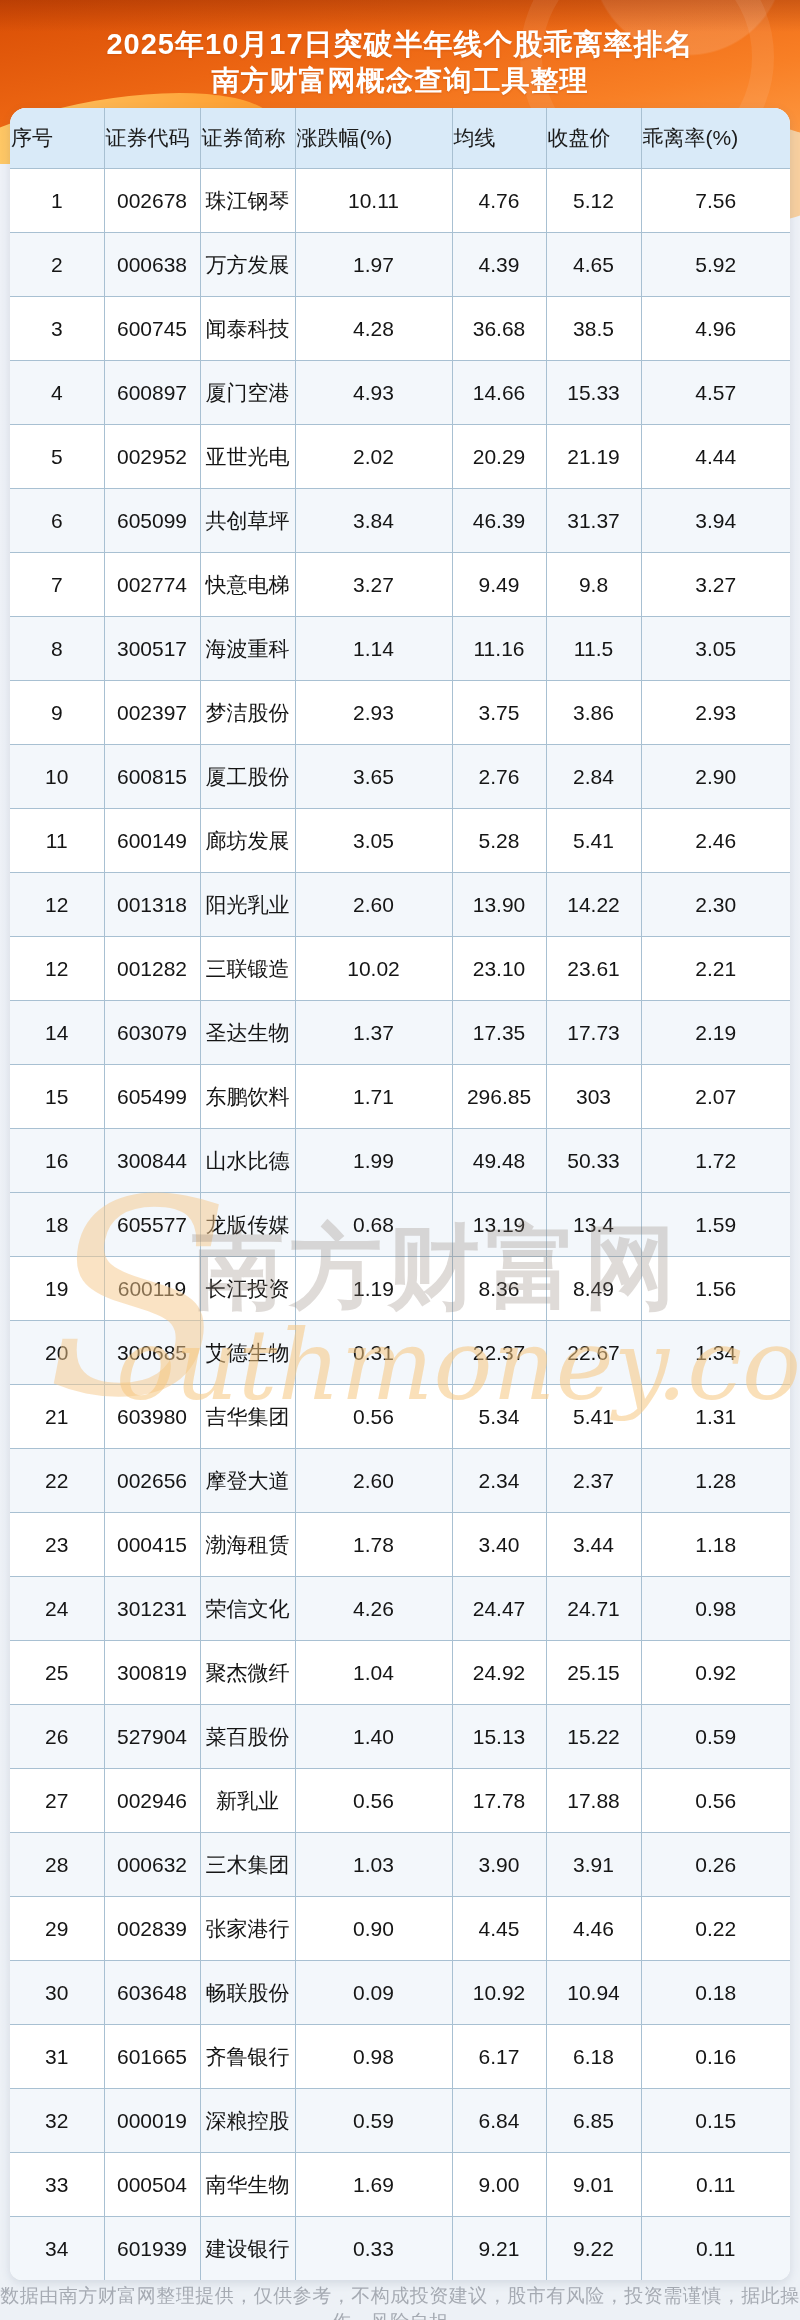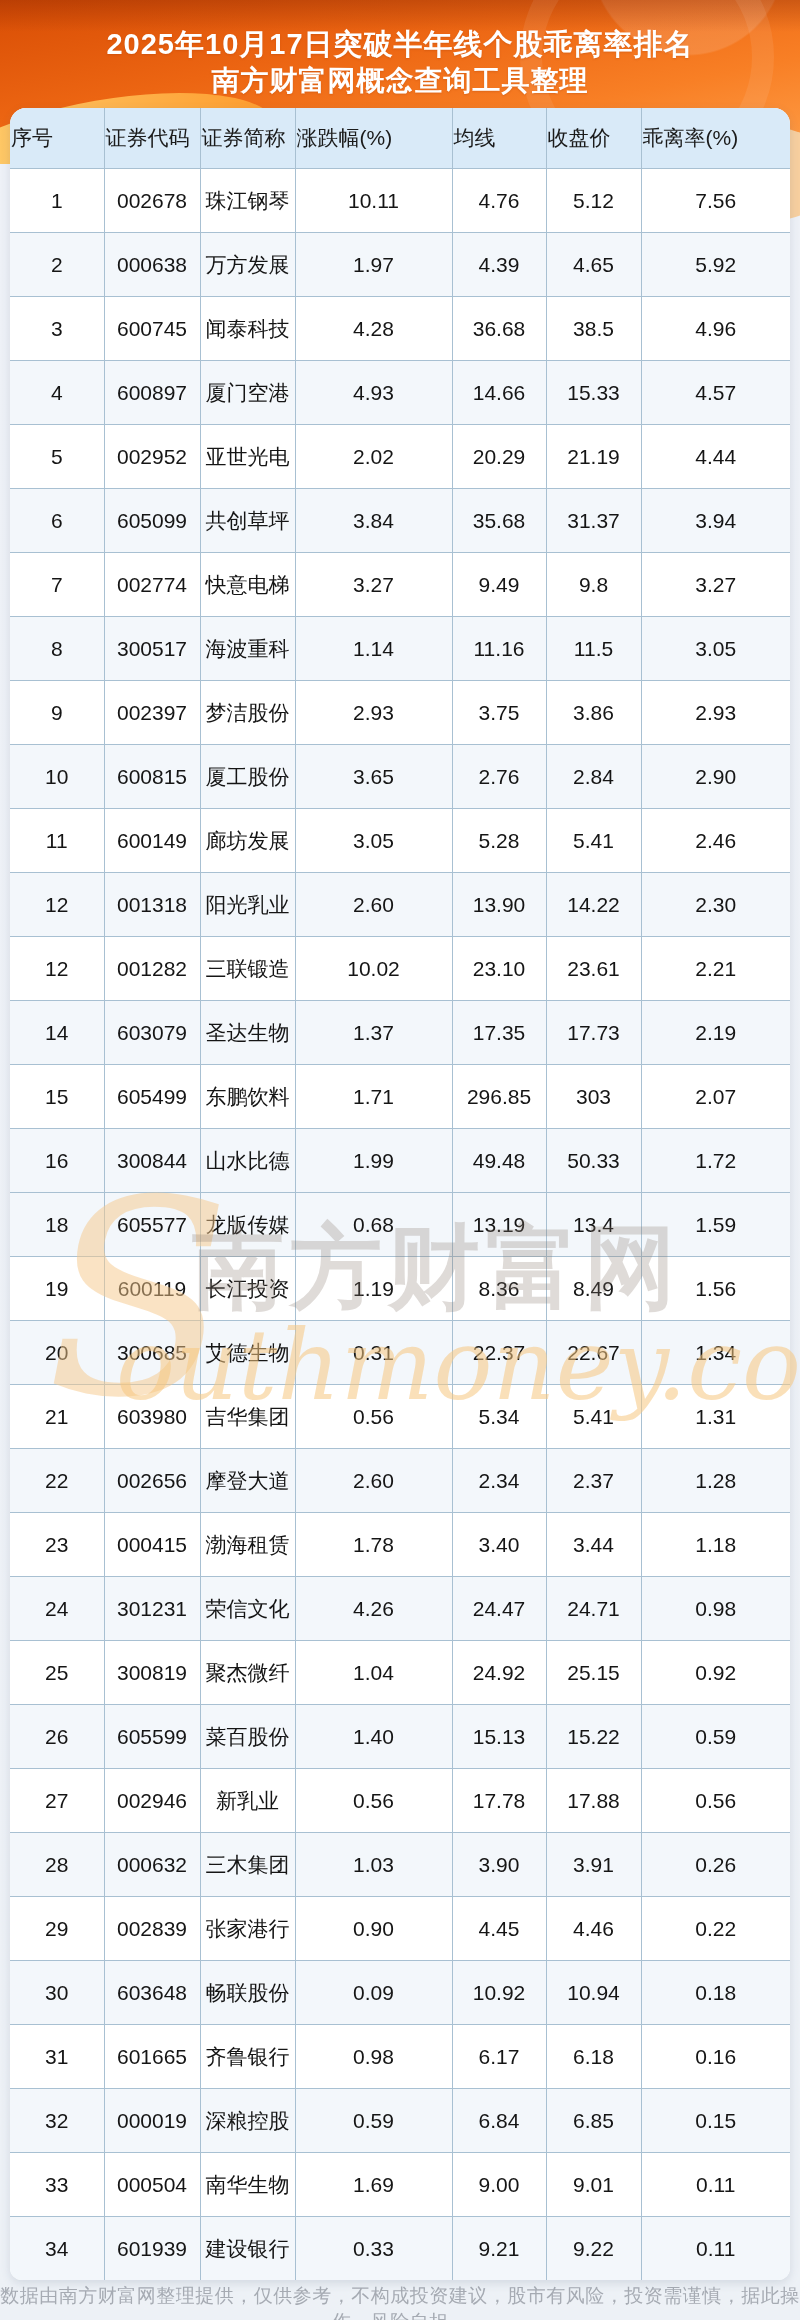--- a/index.html
+++ b/index.html
@@ -159,21 +159,21 @@
             <td>2.02</td>
             <td>20.29</td>
             <td>21.19</td>
             <td>4.44</td>
           </tr>
           <tr class="alt">
             <td>6</td>
             <td>605099</td>
             <td>共创草坪</td>
             <td>3.84</td>
-            <td>35.68</td>
+            <td>46.39</td>
             <td>31.37</td>
             <td>3.94</td>
           </tr>
           <tr>
             <td>7</td>
             <td>002774</td>
             <td>快意电梯</td>
             <td>3.27</td>
             <td>9.49</td>
             <td>9.8</td>
@@ -327,21 +327,21 @@
             <td>25</td>
             <td>300819</td>
             <td>聚杰微纤</td>
             <td>1.04</td>
             <td>24.92</td>
             <td>25.15</td>
             <td>0.92</td>
           </tr>
           <tr class="alt">
             <td>26</td>
-            <td>605599</td>
+            <td>527904</td>
             <td>菜百股份</td>
             <td>1.40</td>
             <td>15.13</td>
             <td>15.22</td>
             <td>0.59</td>
           </tr>
           <tr>
             <td>27</td>
             <td>002946</td>
             <td>新乳业</td>

